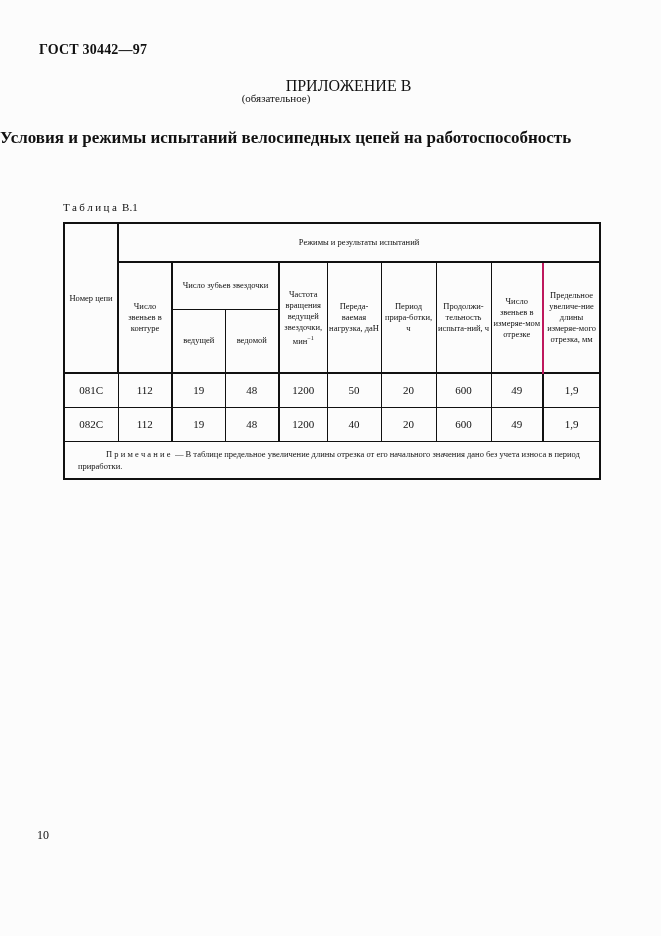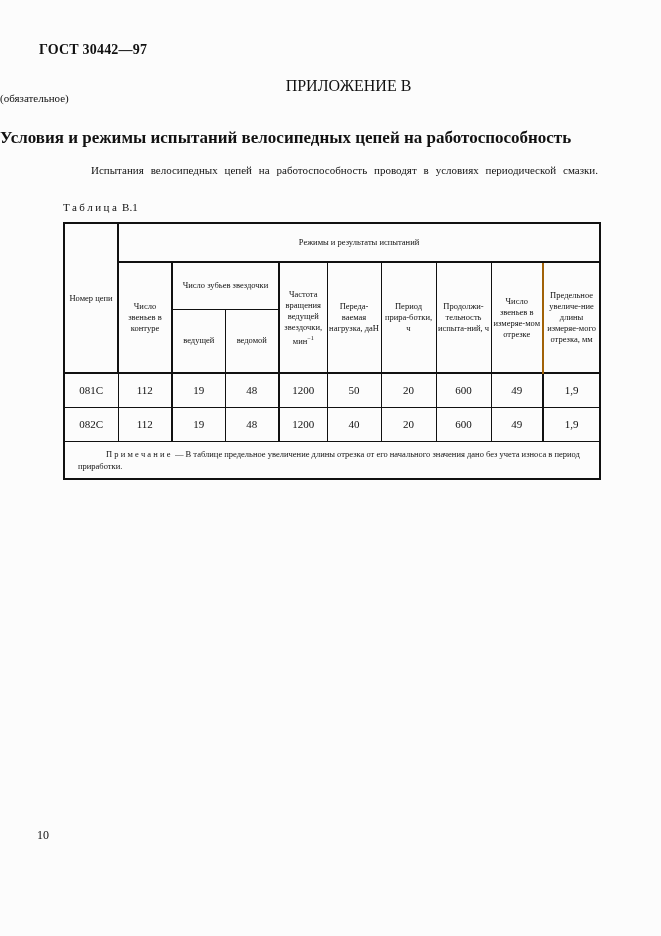--- a/index.html
+++ b/index.html
@@ -1,21 +1,21 @@
 <!DOCTYPE html>
 <html><head>
 <meta charset="utf-8">
 <style>
   html, body { margin:0; padding:0; }
   body { width:661px; height:936px; background:#fcfcfc; position:relative; overflow:hidden;
          font-family:"Liberation Serif", "DejaVu Serif", serif; color:#111; }
   .abs { position:absolute; }
   #gost { left:39px; top:42px; font-weight:bold; font-size:14px; letter-spacing:0.2px; }
   #appx { left:18px; width:661px; top:77px; text-align:center; font-size:16px; }
-  #appx2 { left:0; width:552px; top:92px; text-align:left; font-size:11px; }
+  #appx2 { left:0; width:552px; top:92px; text-align:center; font-size:11px; }
   #title { left:0; width:661px; top:128px; text-align:left; font-weight:bold; font-size:17px; }
   #para { left:63px; top:163px; width:535px; font-size:11px; line-height:15px; text-align:justify; }
   #para p { margin:0; }
   #para .first { text-indent:28px; text-align:justify; text-align-last:justify; }
   #tcap { left:63px; top:201px; font-size:11px; }
   #tcap .sp { letter-spacing:2.5px; }
   table { position:absolute; left:63px; top:222px; width:536px; border-collapse:collapse; table-layout:fixed;
           font-size:8.5px; line-height:11px; }
   td { border:1px solid #111; text-align:center; vertical-align:middle; padding:4px 1px; }
   .thick-bottom td { border-bottom:2.5px solid #111; }
@@ -27,21 +27,20 @@
 </style>
 </head>
 <body>
 
 <div class="abs" id="gost">ГОСТ 30442—97</div>
 <div class="abs" id="appx">ПРИЛОЖЕНИЕ В</div>
 <div class="abs" id="appx2">(обязательное)</div>
 <div class="abs" id="title">Условия и режимы испытаний велосипедных цепей на работоспособность</div>
 
 <div class="abs" id="para">
-  <p class="first">Испытания велосипедных цепей на работоспособность проводят в условиях периодической смазки.</p>
 </div>
 
 <div class="abs" id="tcap">
   <span class="sp">Таблица</span>
   <span>В.1</span>
 </div>
 
 <table style="border:2px solid #111;">
   <colgroup>
     <col style="width:54px">
@@ -63,21 +62,21 @@
   <tr style="height:47px">
     <td rowspan="2" style="border-right:2px solid #111;">Число звеньев в контуре</td>
     <td colspan="2">Число зубьев звездочки</td>
     <td rowspan="2" style="border-left:2px solid #111;">
       <span>Частота вращения ведущей звездочки, мин</span><sup>−1</sup>
     </td>
     <td rowspan="2">Переда-ваемая нагрузка, даН</td>
     <td rowspan="2">Период прира-ботки, ч</td>
     <td rowspan="2">Продолжи-тельность испыта-ний, ч</td>
     <td rowspan="2">Число звеньев в измеряе-мом отрезке</td>
-    <td rowspan="2" style="border-left:2px solid #a16207;">Предельное увеличе-ние длины измеряе-мого отрезка, мм</td>
+    <td rowspan="2" style="border-left:2px solid #be185d;">Предельное увеличе-ние длины измеряе-мого отрезка, мм</td>
   </tr>
   <tr style="height:64px" class="thick-bottom">
     <td>ведущей</td>
     <td>ведомой</td>
   </tr>
   <tr class="data thick-bottom-none">
     <td style="border-top:2.5px solid #111;">081С</td>
     <td style="border-top:2.5px solid #111;border-right:2px solid #111;">112</td>
     <td style="border-top:2.5px solid #111;">19</td>
     <td style="border-top:2.5px solid #111;">48</td>

